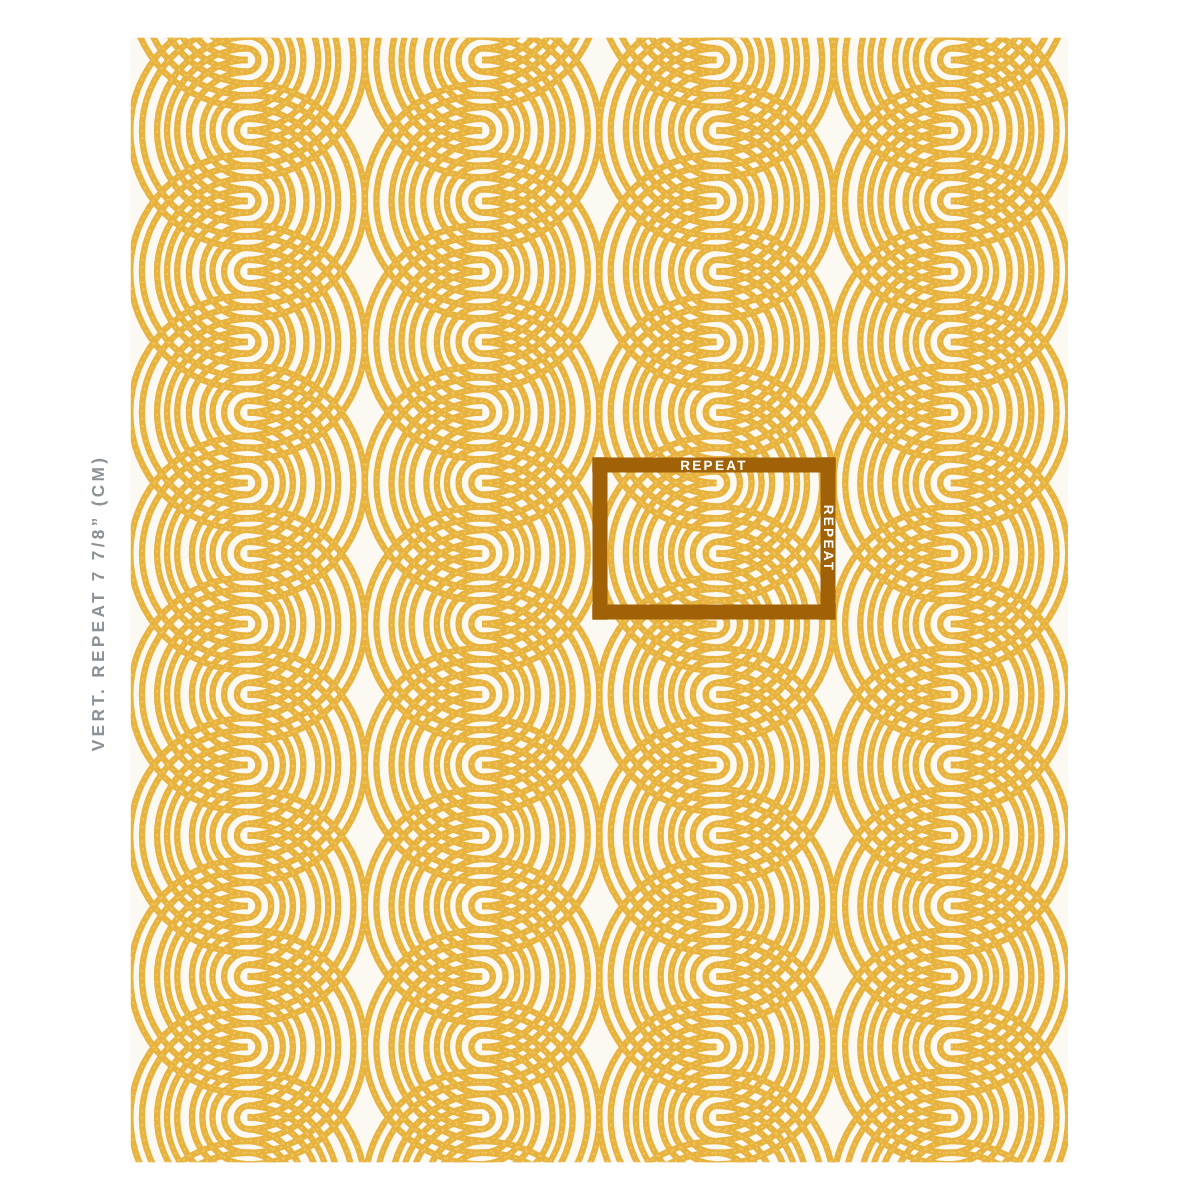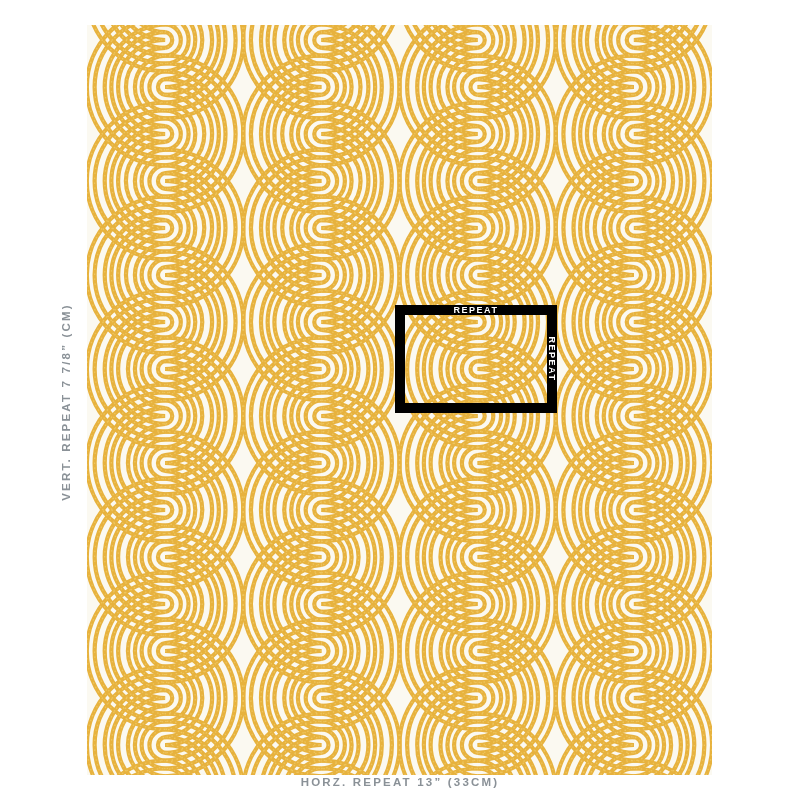--- a/index.html
+++ b/index.html
@@ -23,21 +23,21 @@
     background:#8D9298;
     display:flex;align-items:center;justify-content:center;gap:7px;
     font-size:11.5px;font-weight:bold;letter-spacing:2px;line-height:10px;
     white-space:nowrap;
   }
   .width-bar .w-label{color:rgba(255,255,255,0.55);}
   .width-bar .w-value{color:#ffffff;}
 
   
   .repeat-rect{position:absolute;left:395px;top:305px;width:162px;height:108px;}
-  .repeat-rect .strip{position:absolute;background:#000000;}
+  .repeat-rect .strip{position:absolute;background:#a16207;}
   .strip.top{left:0;top:0;width:162px;height:10px;display:flex;align-items:center;justify-content:center;}
   .strip.bottom{left:0;bottom:0;width:162px;height:10px;}
   .strip.left{left:0;top:0;width:10px;height:108px;}
   .strip.right{right:0;top:0;width:10px;height:108px;display:flex;align-items:center;justify-content:center;}
   .repeat-rect .rlabel{
     color:#ffffff;font-size:9px;font-weight:bold;letter-spacing:1.5px;
     line-height:10px;white-space:nowrap;
   }
   .strip.right .rlabel{transform:rotate(90deg);}
 
@@ -1755,15 +1755,14 @@
     <div class="strip bottom"></div>
     <div class="strip top">
       <span class="rlabel">REPEAT</span>
     </div>
     <div class="strip right">
       <span class="rlabel">REPEAT</span>
     </div>
   </div>
 
   <div class="vert-label">VERT. REPEAT 7 7/8” (CM)</div>
-  <div class="horz-label">HORZ. REPEAT 13” (33CM)</div>
 
 </div>
 
 </body></html>

